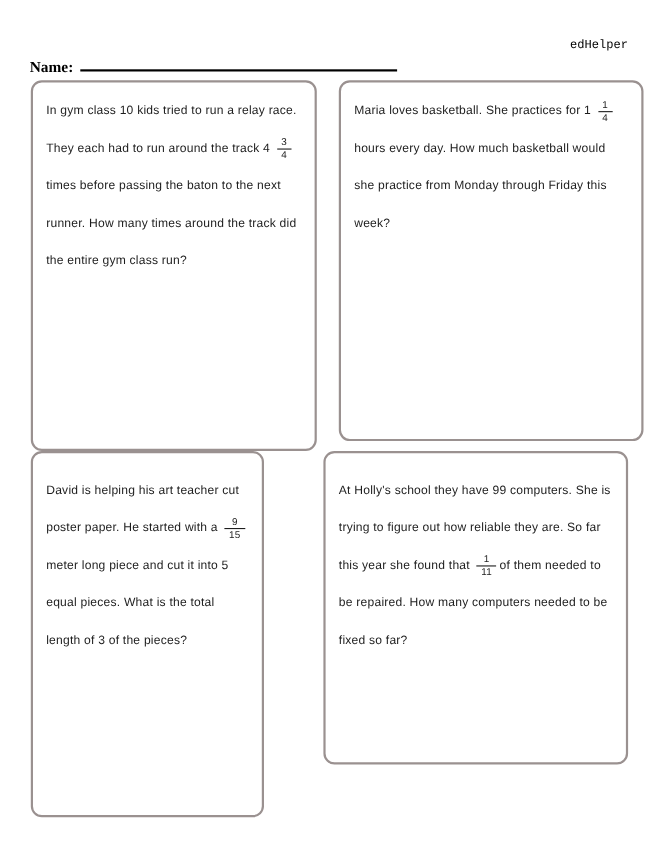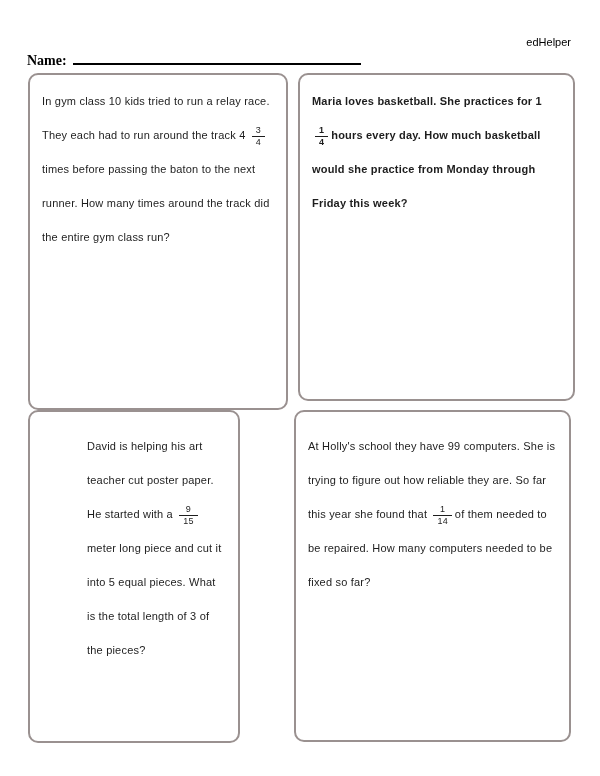--- a/index.html
+++ b/index.html
@@ -6,21 +6,21 @@
   body {
     width:600px; height:776px;
     background:#ffffff;
     position:relative;
     font-family:"Liberation Sans", sans-serif;
     color:#1c1c1c;
     overflow:hidden;
   }
   .brand {
     position:absolute; top:36px; right:29px;
-    font-family:Liberation Sans, sans-serif;
+    font-family:Liberation Mono, monospace;
     font-size:11px; color:#000;
   }
   .name-row {
     position:absolute; top:50px; left:27px;
     white-space:nowrap;
   }
   .name-label {
     font-family:"Liberation Serif", serif;
     font-weight:bold; font-size:14px; color:#000;text-align:right;
   }
@@ -31,23 +31,23 @@
     margin-left:6px;
   }
   .box {
     position:absolute;
     border:2px solid #9a9190;
     border-radius:10px;
     background:#fff;
     box-sizing:border-box;
   }
   #box1 { left:28px;  top:73px;  width:260px; height:337px; }
-  #box2 { left:298px; top:73px;  width:277px; height:328px;font-weight:bold; }
-  #box3 { left:28px;  top:410px; width:212px; height:333px;padding-left:45px; }
-  #box4 { left:294px; top:410px; width:277px; height:332px; }
+  #box2 { left:308px; top:73px;  width:277px; height:328px; }
+  #box3 { left:28px;  top:410px; width:212px; height:333px; }
+  #box4 { left:294px; top:410px; width:277px; height:285px; }
   .problem-text {
     padding:9px 12px 0 12px;
     font-size:11px;
     line-height:34px;
     letter-spacing:0.2px;
     color:#1d1d1d;
   }
   .row-bottom .problem-text { padding-top:17px; }
   .frac {
     display:inline-flex;
@@ -88,15 +88,15 @@
 <div class="box row-bottom" id="box3">
   <div class="problem-text">David is helping his art teacher cut poster paper. He started with a <span class="frac">
         <span class="num">9</span>
         <span class="den">15</span>
       </span>meter long piece and cut it into 5 equal pieces.  What is the total length of 3 of the pieces? </div>
 </div>
 
 <div class="box row-bottom" id="box4">
   <div class="problem-text">At Holly's school they have 99 computers. She is trying to figure out how reliable they are.  So far this year she found that <span class="frac">
         <span class="num">1</span>
-        <span class="den">14</span>
+        <span class="den">11</span>
       </span>of them needed to be repaired.  How many computers needed to be fixed so far? </div>
 </div>
 
 </body></html>

